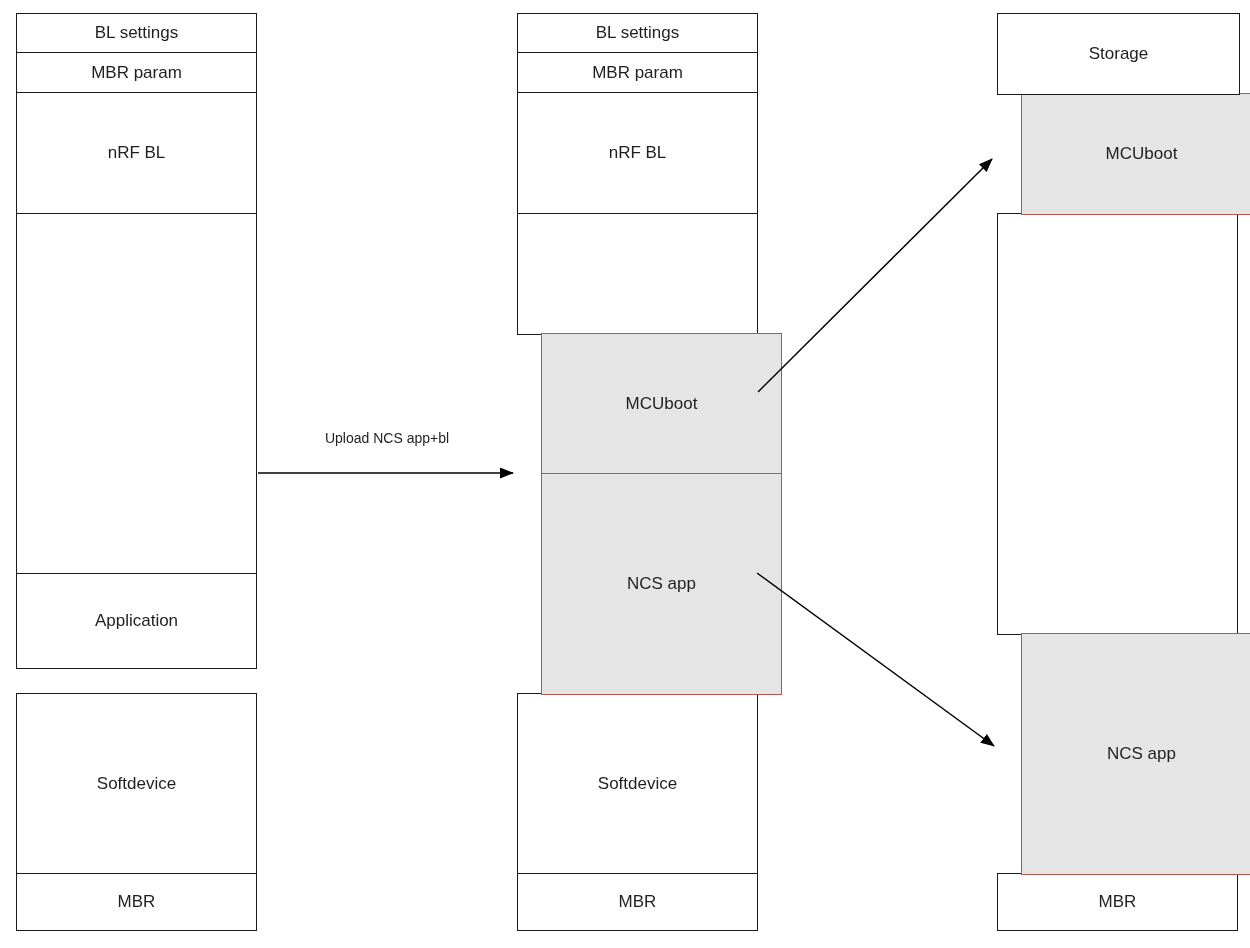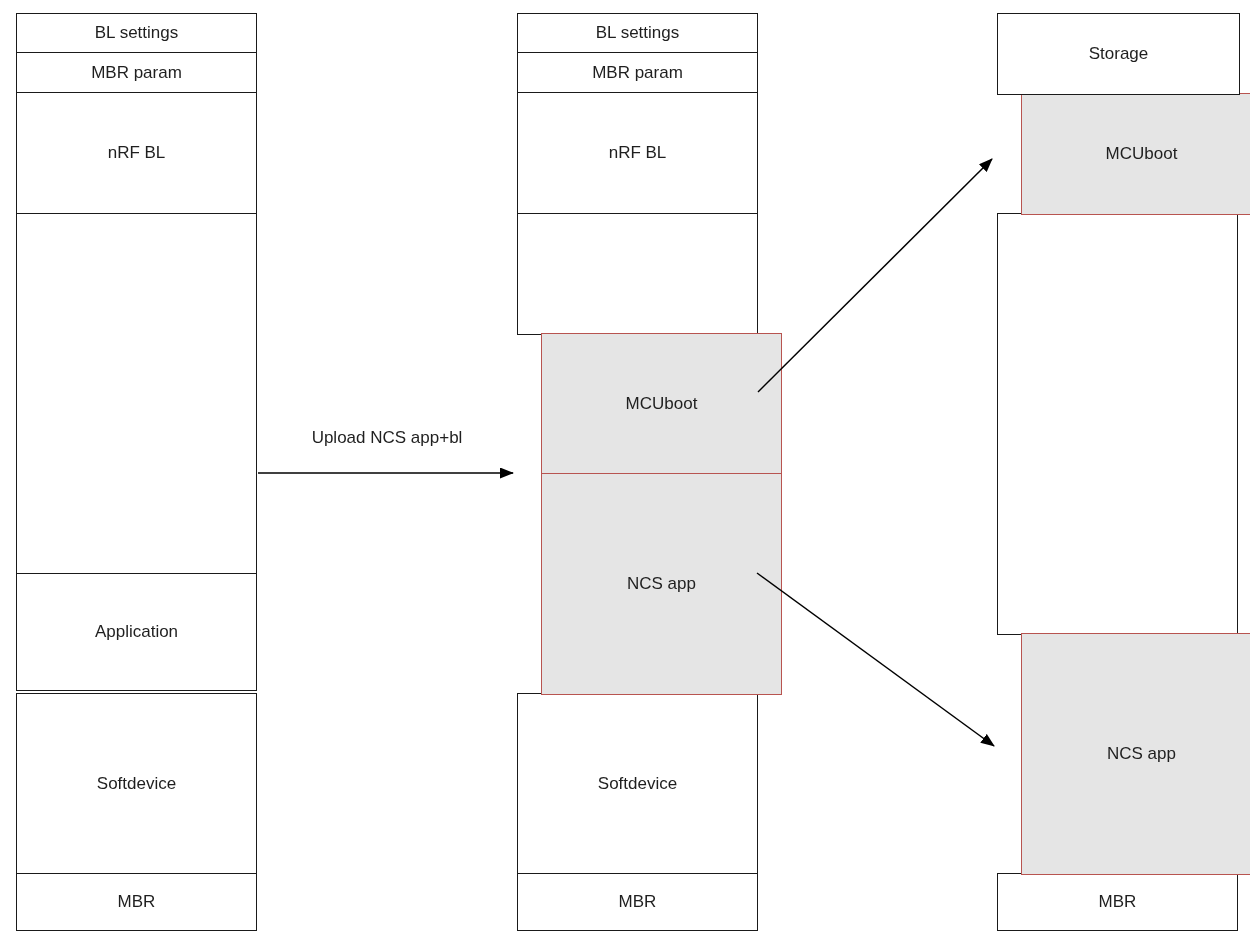--- a/index.html
+++ b/index.html
@@ -49,36 +49,36 @@
   }
   .edge-label {
     position: absolute;
     left: 259px;
     top: 427px;
     width: 256px;
     height: 22px;
     display: flex;
     align-items: center;
     justify-content: center;
-    font-size: 17px;
+    font-size: 14px;
     background: transparent;
     z-index: 5;
   }
 </style>
 </head>
 <body>
 
 <div id="canvas">
 
   <div>
     <div class="segment" style="left:16px; top:13px;  width:241px; height:40.5px;">BL settings</div>
     <div class="segment" style="left:16px; top:52px;  width:241px; height:41.5px;">MBR param</div>
     <div class="segment" style="left:16px; top:92px;  width:241px; height:122.5px;">nRF BL</div>
     <div class="segment" style="left:16px; top:213px; width:241px; height:361.5px;"></div>
-    <div class="segment" style="left:16px; top:573px; width:241px; height:118px;">Application</div>
+    <div class="segment" style="left:16px; top:573px; width:241px; height:96px;">Application</div>
     <div class="segment" style="left:16px; top:693px; width:241px; height:181.5px;">Softdevice</div>
     <div class="segment" style="left:16px; top:873px; width:241px; height:58px;">MBR</div>
   </div>
 
   <div>
     <div class="segment" style="left:517px; top:13px;  width:241px; height:40.5px;">BL settings</div>
     <div class="segment" style="left:517px; top:52px;  width:241px; height:41.5px;">MBR param</div>
     <div class="segment" style="left:517px; top:92px;  width:241px; height:122.5px;">nRF BL</div>
     <div class="segment" style="left:517px; top:213px; width:241px; height:121.5px;"></div>
     <div class="segment highlight" style="left:517px; top:333px; width:241px; height:141.5px;">MCUboot</div>

